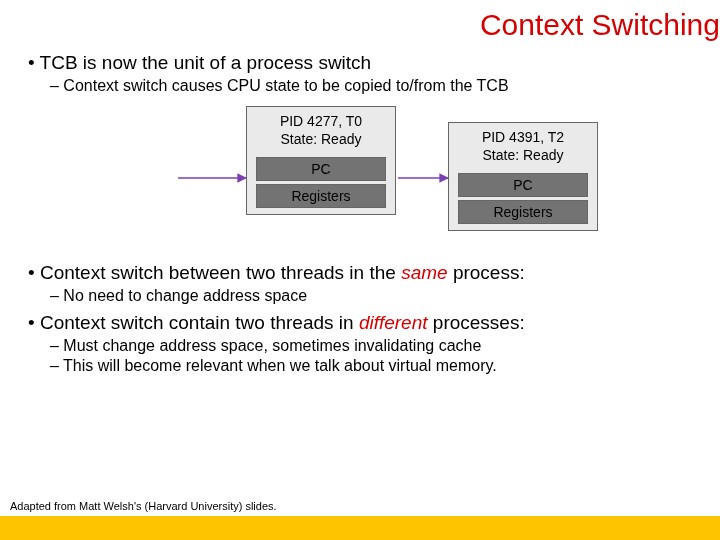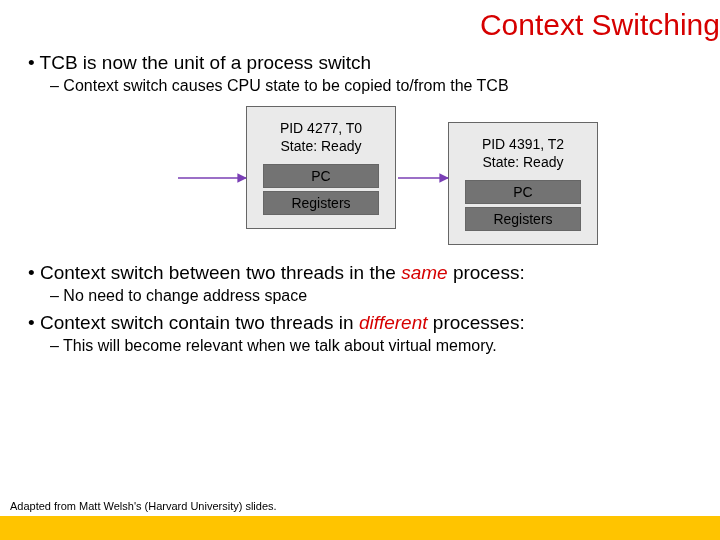--- a/index.html
+++ b/index.html
@@ -58,21 +58,21 @@
     left: 38px;
     top: 58px;
     font-size: 17px;
     color: #000;
   }
   .tcb {
     position: absolute;
     width: 150px;
     border: 1px solid #666;
     background: #eaeaea;
-    padding: 10px;
+    padding: 3px;
     box-sizing: border-box;
   }
   .tcb .hdr {
     text-align: center;
     font-size: 14px;
     line-height: 1.25;
     padding: 3px 0 6px 0;
   }
   .inner-box {
     border: 1px solid #666;
@@ -147,20 +147,21 @@
       </defs>
       <line x1="150" y1="72" x2="218" y2="72" stroke="#7a3fb5" stroke-width="1.6" marker-end="url(#ah)"></line>
       <line x1="370" y1="72" x2="420" y2="72" stroke="#7a3fb5" stroke-width="1.6" marker-end="url(#ah)"></line>
     </svg>
   </div>
 
   <div class="bull">• <span>Context switch between two threads in the </span><span class="emph">same</span><span> process:</span></div>
   <div class="sub">No need to change address space</div>
 
   <div class="bull">• <span>Context switch contain two threads in </span><span class="emph">different</span><span> processes:</span></div>
+  <div class="sub">Must change address space, sometimes invalidating cache</div>
   <div class="sub">This will become relevant when we talk about virtual memory.</div>
 
 </div>
 
 <div class="footer-text">Adapted from Matt Welsh's (Harvard University) slides.</div>
 <div class="footer-bar"></div>
 
 </div>
 
 </body></html>

